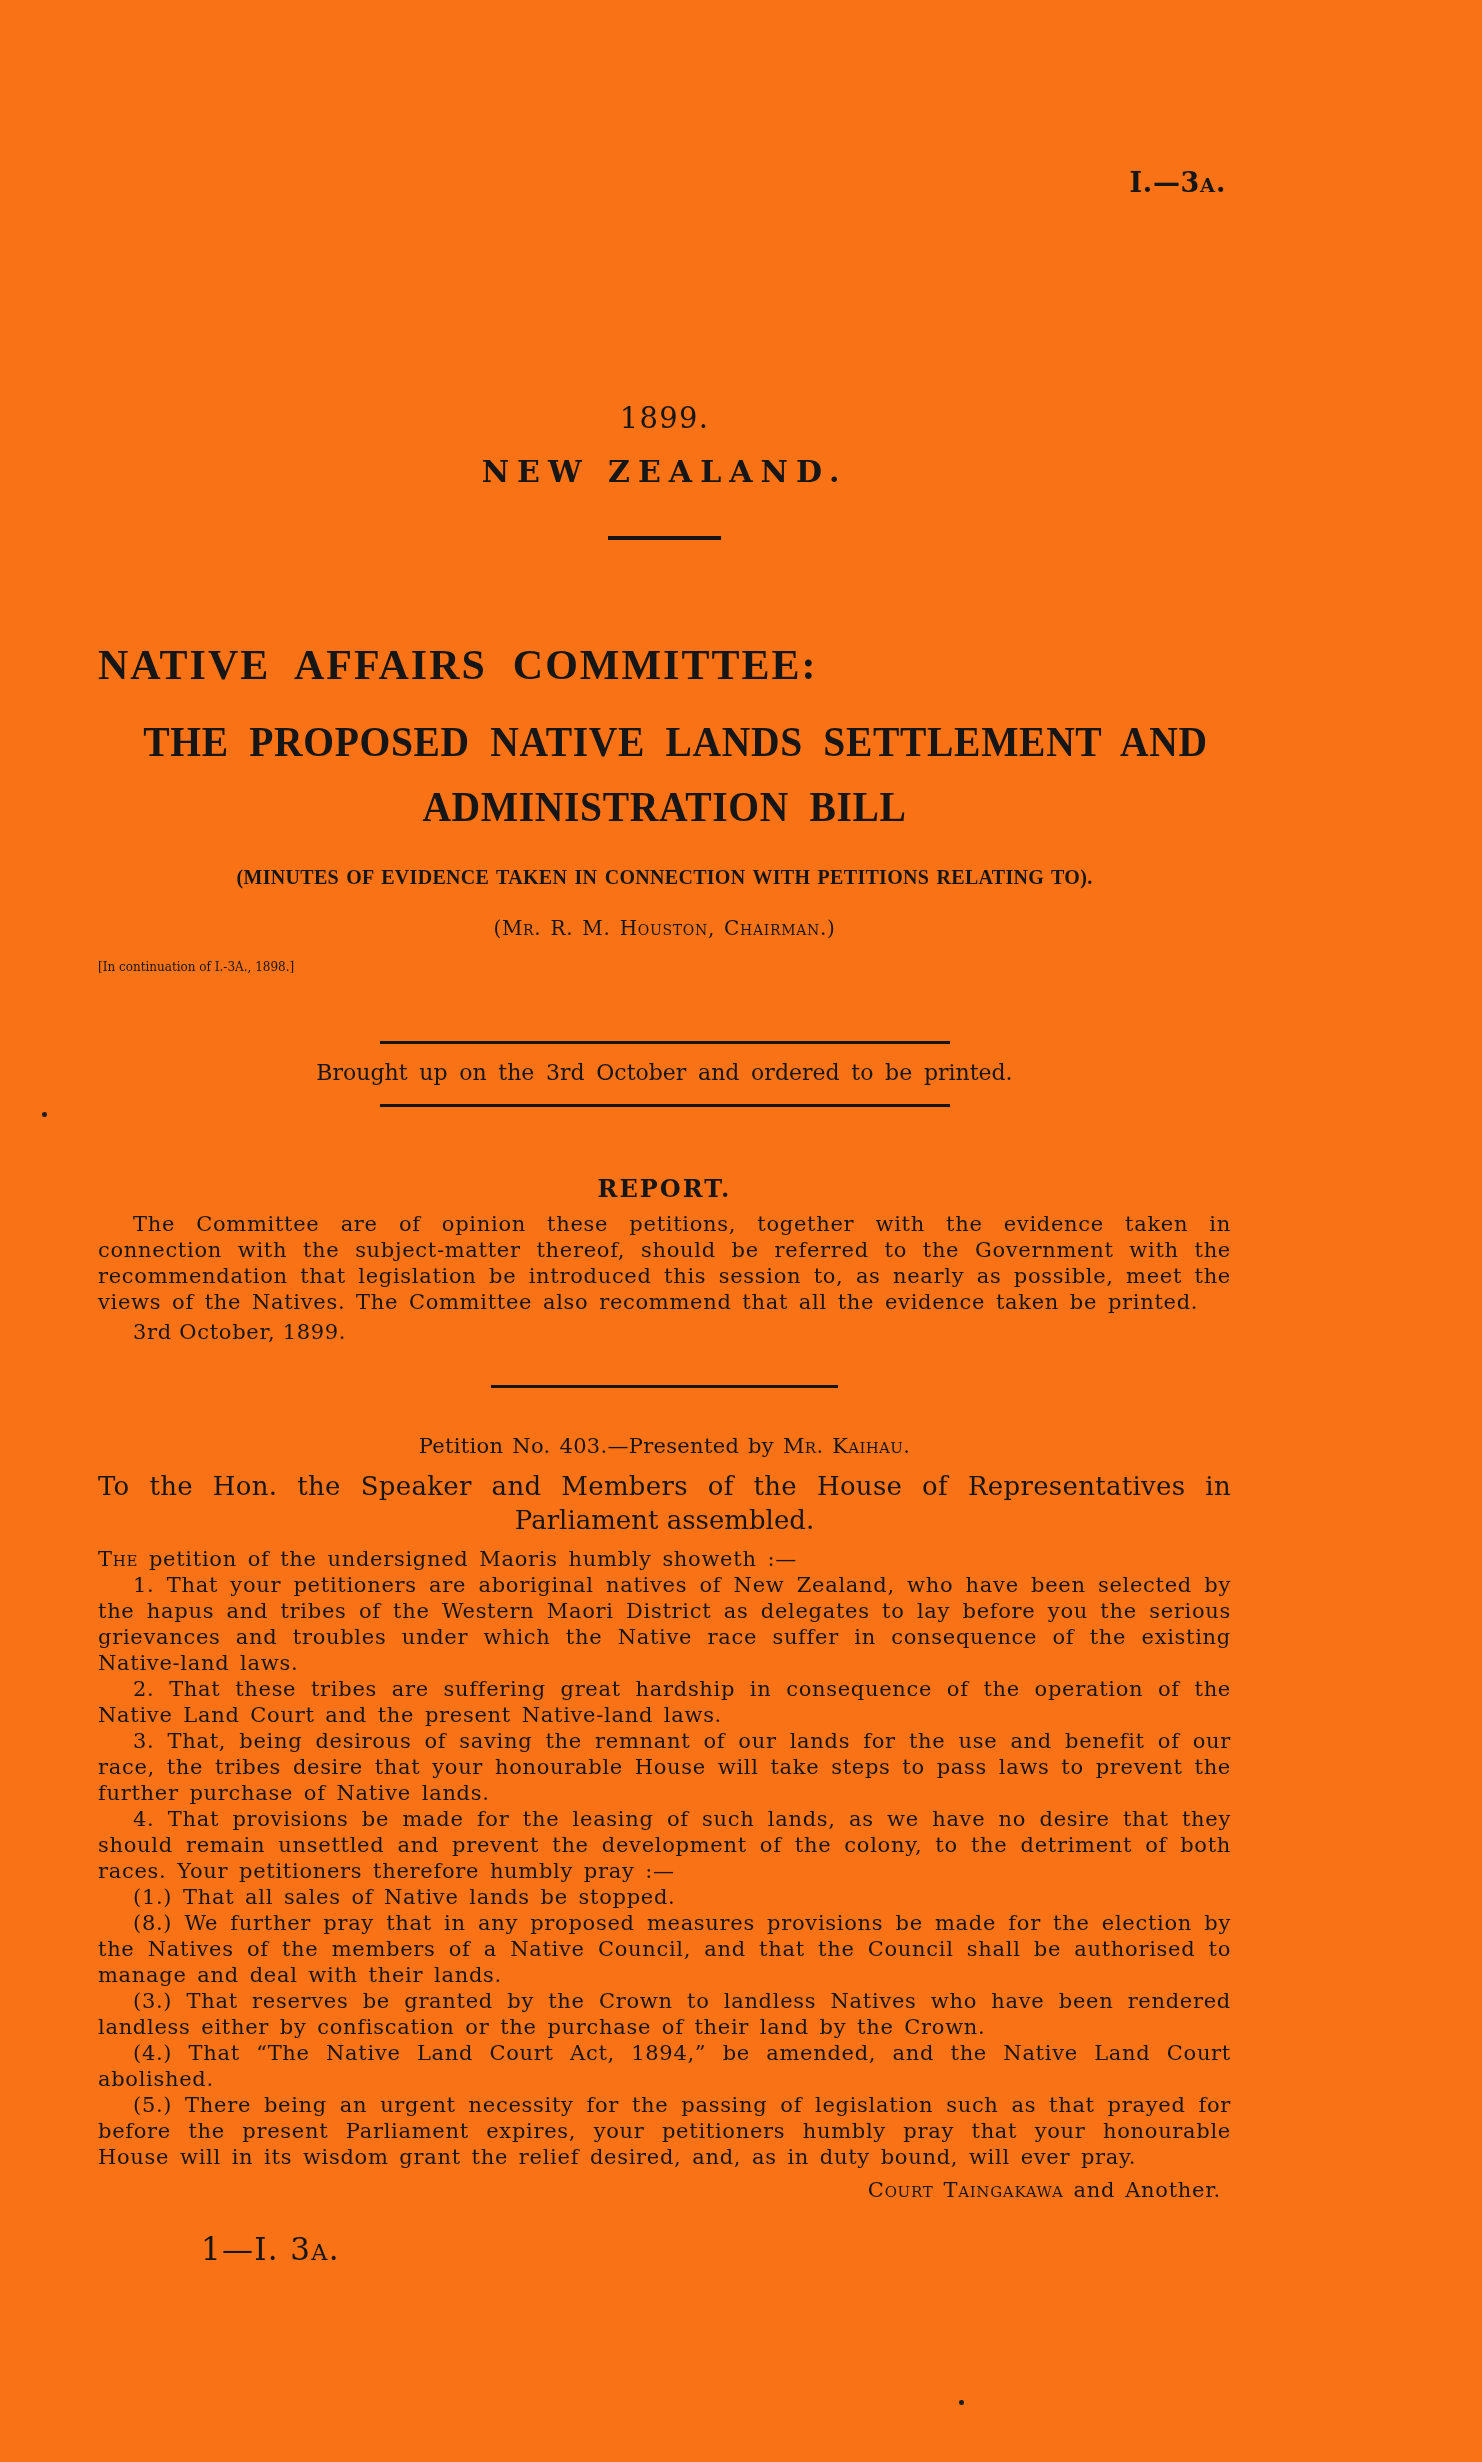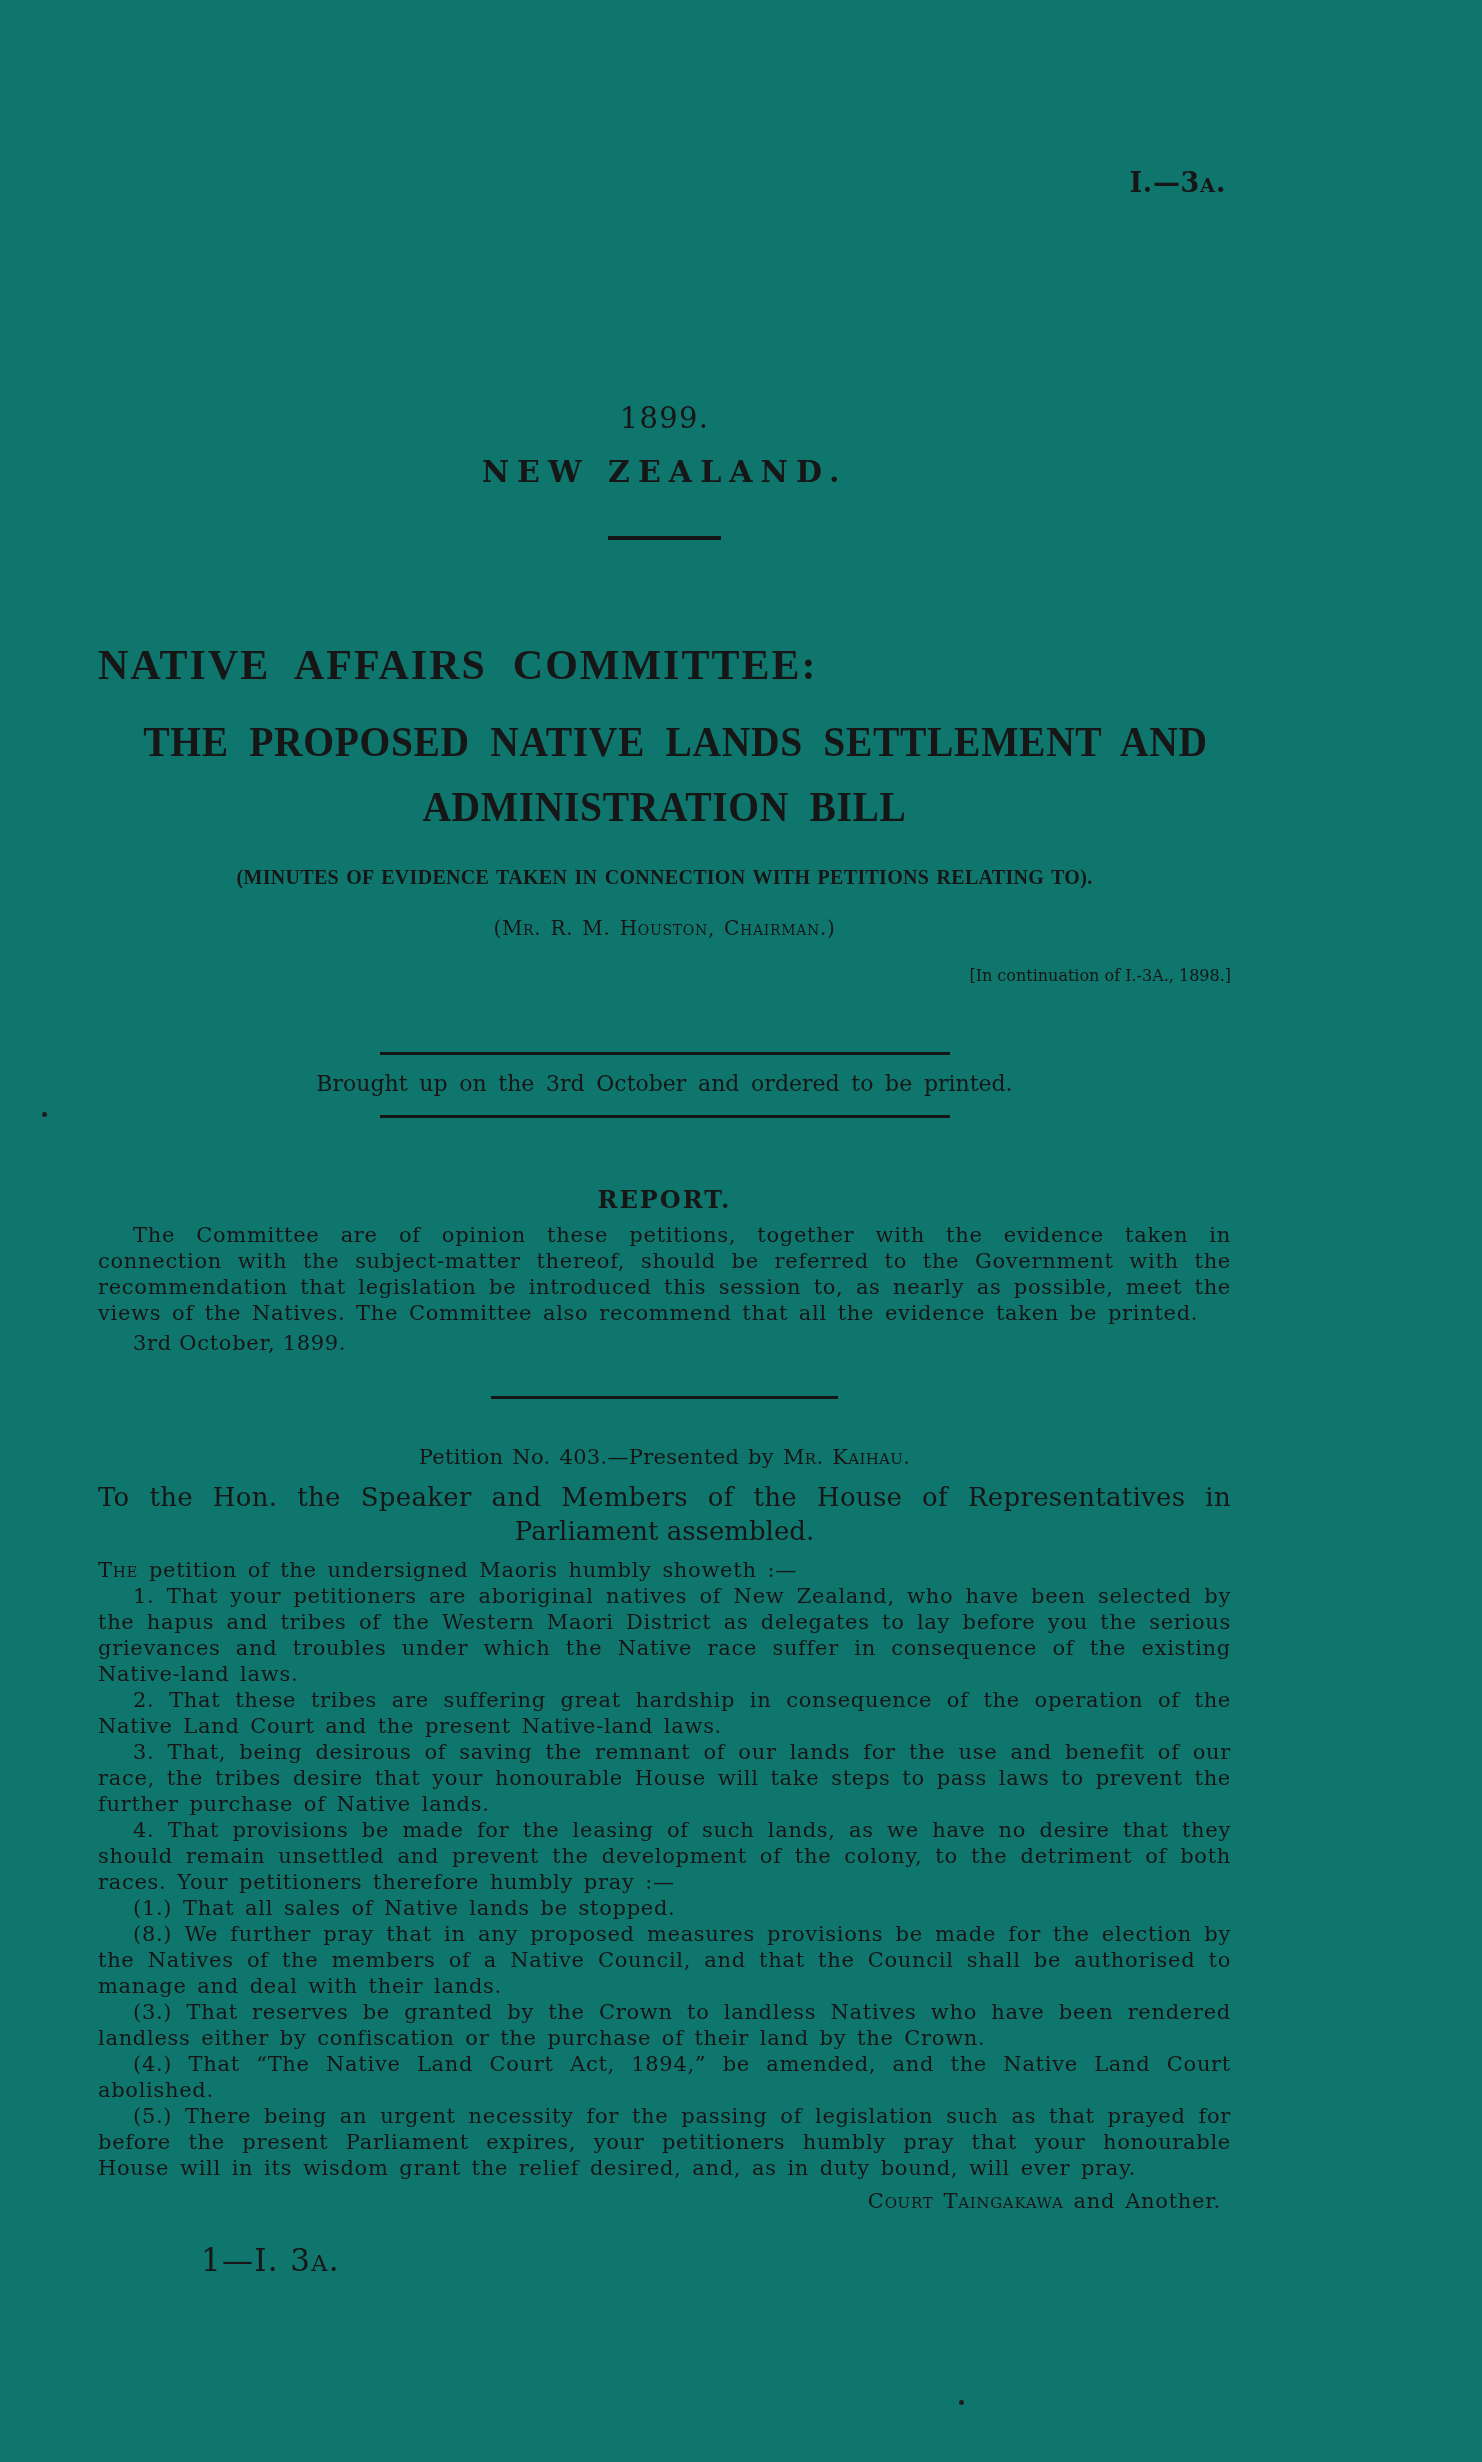--- a/index.html
+++ b/index.html
@@ -1,17 +1,17 @@
 <!DOCTYPE html>
 <html style="font-size:10.8px"><head>
 <meta charset="utf-8">
 <style>
   html,body{margin:0;padding:0;background:#ffffff;}
   .page{
-    position:relative;width:1482px;height:2462px;background:#0f766e;
+    position:relative;width:1482px;height:2462px;background:#f97316;
     overflow:hidden;color:#161616;
     font-family:"DejaVu Serif", serif;
     -webkit-font-smoothing:antialiased;
   }
   .docref{
     position:absolute;top:167px;right:256px;
     font-size:27px;font-weight:700;letter-spacing:0.7px;white-space:nowrap;
   }
   .ref-small{font-size:0.72em;}
   .col{position:absolute;left:98px;top:0;width:1133px;}
@@ -27,21 +27,21 @@
     margin-top:20px;font-family:"Liberation Serif", serif;font-weight:700;
     font-size:43px;line-height:65px;word-spacing:10.8px;letter-spacing:0.7px;
     text-align:center;transform:scaleX(0.92);transform-origin:50% 50%;
   }
   .title-line{display:block;white-space:nowrap;}
   .subtitle{
     margin-top:27px;font-size:20px;font-weight:700;letter-spacing:0.3px;word-spacing:2px;
     font-family:"Liberation Serif", serif;text-align:center;
   }
   .chairman{margin-top:27px;font-size:20px;text-align:center;font-variant:small-caps;letter-spacing:0.7px;word-spacing:2px;}
-  .continuation{margin-top:26px;font-size:16px;text-align:right;}
+  .continuation{margin-top:20px;font-size:12px;text-align:left;}
   .rule-wide{width:570px;height:2.7px;}
   .rule-above-order{margin:67px auto 0;}
   .order-line{margin-top:15px;font-size:22px;line-height:28px;word-spacing:4.7px;text-align:center;}
   .rule-below-order{margin:17.5px auto 0;}
   .report-heading{margin-top:67px;font-size:24px;letter-spacing:2px;text-align:center;font-weight:600;}
   p{margin:0;}
   .body-par{
     font-size:21px;line-height:26px;letter-spacing:0.7px;word-spacing:3.4px;
     text-align:justify;text-indent:35px;hyphens:none;
   }

